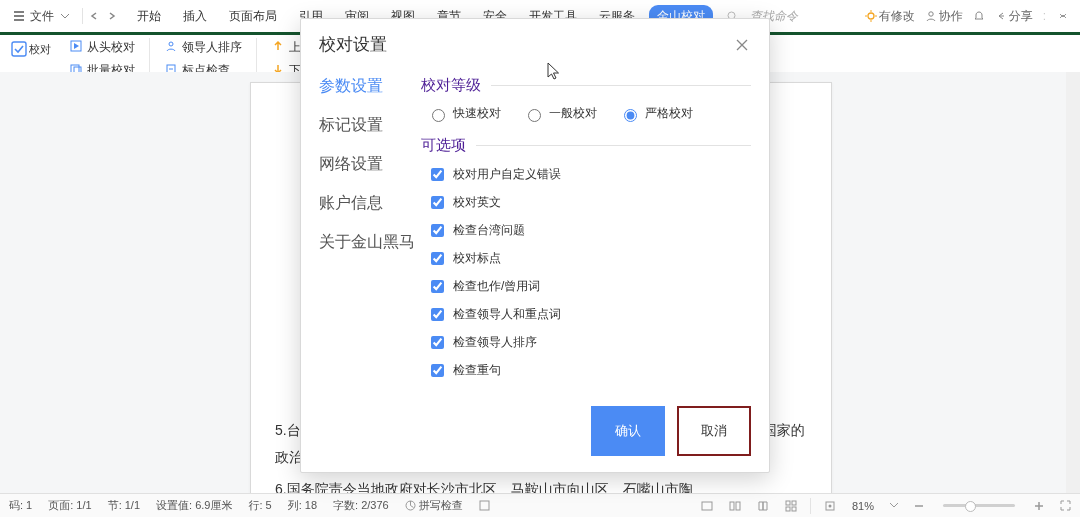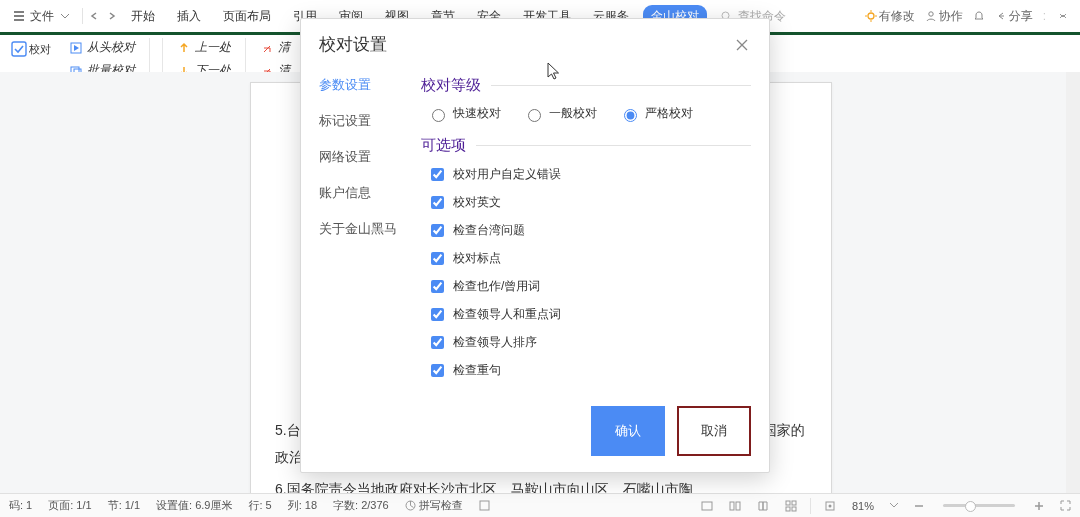--- a/index.html
+++ b/index.html
@@ -2,33 +2,33 @@
 <html><head>
 <meta charset="utf-8">
 <style>
   * { box-sizing: border-box; }
   html, body { margin: 0; padding: 0; font-family: "Microsoft YaHei", "PingFang SC", sans-serif; }
   body { width: 1080px; height: 517px; overflow: hidden; background: #fff; position: relative; font-size: 12px; color: #333; }
   
   .menubar { display: flex; align-items: center; height: 26px; border-bottom: 3px solid #14532d; padding: 16px 6px; gap: 4px; justify-content: space-between; }
   .menu-file { display: flex; align-items: center; gap: 4px; padding: 2px 6px; color: #444; font-size: 12px; }
   .menu-file svg, .small-ico svg { vertical-align: middle; }
-  .menubar-tabs { display: flex; align-items: center; gap: 6px; }
+  .menubar-tabs { display: flex; align-items: center; gap: 6px; margin-left: 6px; }
   .tab { padding: 3px 8px; font-size: 12px; color: #333; white-space: nowrap; }
   .tab.active { background: #4b8bf4; color: #fff; border-radius: 9px; }
   .menubar .spacer { flex: 1; }
   .right-tools { display: flex; align-items: center; gap: 10px; padding-right: 4px; }
   .right-tools .ico { display: inline-flex; align-items: center; color: #666; font-size: 12px; gap: 2px; }
   .orange { color: #f5a623; }
   .sep-vert { width: 1px; height: 16px; background: #e3e3e3; }
   
   .ribbon { display: flex; align-items: flex-start; height: 46px; border-bottom: 1px solid #e0e0e0; padding: 3px 6px; gap: 12px; }
   .ribbon-big { display: flex; flex-direction: row; align-items: center; justify-content: center; padding: 2px 4px; color: #333; font-size: 11px; gap:1px; }
   .ribbon-pair { display: flex; flex-direction: column; gap: 4px; }
-  .ribbon-item { display: flex; align-items: center; gap: 4px; font-size: 12px; color: #333; white-space: nowrap; padding: 1px 2px; font-style: italic; }
+  .ribbon-item { display: flex; gap: 4px; font-size: 12px; color: #333; white-space: nowrap; padding: 1px 2px; }
   .ribbon-sep { width: 1px; height: 36px; background: #e6e6e6; }
   .ic16 { width: 14px; height: 14px; display: inline-flex; align-items: center; justify-content: center; }
   
   .doc-area { position: absolute; top: 72px; left: 0; right: 0; bottom: 24px; background: #f5f6f7; overflow: hidden; }
   .vscroll { position: absolute; right: 0; top: 0; bottom: 0; width: 14px; background: #f0f0f0; }
   .page { position: absolute; left: 250px; top: 10px; width: 582px; height: 800px; background: #fff; border: 1px solid #d9d9d9; box-shadow: 0 1px 3px rgba(0,0,0,.05); padding: 10px 24px; }
   .page p { margin: 6px 0; font-size: 14px; color: #333; line-height: 1.9; }
   
   .statusbar { position: absolute; left: 0; right: 0; bottom: 0; height: 24px; border-top: 1px solid #e0e0e0; background: #fafafa; display: flex; align-items: center; font-size: 11px; color: #555; padding: 0 6px; gap: 10px; }
   .statusbar .sbsp { flex: 1; }
@@ -36,37 +36,37 @@
   .zoom-slider { width: 72px; height: 3px; background: #d0d0d0; position: relative; border-radius: 2px; margin: 0 6px; }
   .zoom-slider::after { content: ""; position: absolute; left: 22px; top: -3px; width: 9px; height: 9px; background: #fff; border: 1px solid #bbb; border-radius: 50%; }
   
   .overlay { position: absolute; inset: 0; z-index: 50; }
   .dialog { position: absolute; left: 300px; top: 18px; width: 470px; background: #fff; border: 1px solid #d9d9d9; border-radius: 2px; box-shadow: 0 6px 24px rgba(0,0,0,.18); }
   .dlg-head { display: flex; align-items: center; justify-content: space-between; padding: 14px 18px 6px 18px; }
   .dlg-title { font-size: 17px; color: #333; }
   .dlg-close { width: 18px; height: 18px; display: inline-flex; align-items: center; justify-content: center; color: #777; }
   .dlg-body { display: flex; padding: 10px 18px 14px 18px; gap: 24px; }
   .dlg-nav { display: flex; flex-direction: column; gap: 18px; width: 78px; padding-top: 4px; }
-  .dlg-nav .nav-item { font-size: 13px; color: #555; white-space: nowrap; }
+  .dlg-nav .nav-item { font-size: 16px; color: #555; white-space: nowrap; }
   .dlg-nav .nav-item.active { color: #4b8bf4; }
   .dlg-main { flex: 1; }
   .section-row { display: flex; align-items: center; gap: 10px; margin: 4px 0 10px 0; }
   .section-title { font-size: 15px; color: #4c1d95; white-space: nowrap; }
   .section-line { flex: 1; height: 1px; background: #e2e2e2; }
   .radios { display: flex; align-items: center; gap: 22px; margin: 6px 0 14px 6px; font-size: 12px; color: #333; }
   .radios label { display: flex; align-items: center; gap: 5px; }
   .checks { display: flex; flex-direction: column; gap: 9px; margin: 4px 0 4px 6px; font-size: 12px; color: #333; }
   .checks label { display: flex; align-items: center; gap: 6px; }
   input[type=checkbox] { accent-color: #4b8bf4; width: 13px; height: 13px; }
   input[type=radio] { accent-color: #4b8bf4; width: 13px; height: 13px; }
   .dlg-foot { display: flex; justify-content: flex-end; gap: 12px; padding: 8px 18px 16px 18px; }
   .btn { padding: 14px 22px; font-size: 13px; border: 2px solid #7f1d1d; background: #fff; color: #333; border-radius: 0; }
   .btn.primary { background: #4b8bf4; color: #fff; border-color: #4b8bf4; }
   .cursor { position: absolute; left: 547px; top: 62px; z-index: 60; }
-  .search-cmd { color: #aaa; display: flex; align-items: center; gap: 6px; }
+  .search-cmd { color: #aaa; display: flex; align-items: center; gap: 12px; font-style: italic; }
 </style>
 </head>
 <body>
 
 <div class="menubar">
   <div class="menu-file">
     <span class="ic16">
         <svg width="12" height="12" viewBox="0 0 12 12">
           <path d="M1 2h10M1 6h10M1 10h10" stroke="#555" stroke-width="1.4"></path>
         </svg>
@@ -168,20 +168,40 @@
         <span class="ic16">
           <svg width="12" height="12">
             <rect x="1" y="2" width="8" height="8" stroke="#4b8bf4" fill="none"></rect>
             <rect x="4" y="4" width="7" height="7" stroke="#4b8bf4" fill="none"></rect>
           </svg>
         </span>
         <span>批量校对</span>
       </span>
   </div>
   <span class="ribbon-sep"></span>
+  <div class="ribbon-pair">
+    <span class="ribbon-item">
+        <span class="ic16">
+          <svg width="12" height="12">
+            <circle cx="6" cy="4" r="2" stroke="#4b8bf4" fill="none"></circle>
+            <path d="M2 11c1-2.5 7-2.5 8 0" stroke="#4b8bf4" fill="none"></path>
+          </svg>
+        </span>
+        <span>领导人排序</span>
+      </span>
+    <span class="ribbon-item">
+        <span class="ic16">
+          <svg width="12" height="12">
+            <rect x="2" y="2" width="8" height="8" stroke="#4b8bf4" fill="none"></rect>
+            <path d="M4 6h4" stroke="#4b8bf4"></path>
+          </svg>
+        </span>
+        <span>标点检查</span>
+      </span>
+  </div>
   <span class="ribbon-sep"></span>
   <div class="ribbon-pair">
     <span class="ribbon-item">
         <span class="ic16">
           <svg width="12" height="12">
             <path d="M6 2v8M3 5l3-3 3 3" stroke="#f5a623" fill="none" stroke-width="1.5"></path>
           </svg>
         </span>
         <span>上一处</span>
       </span>

